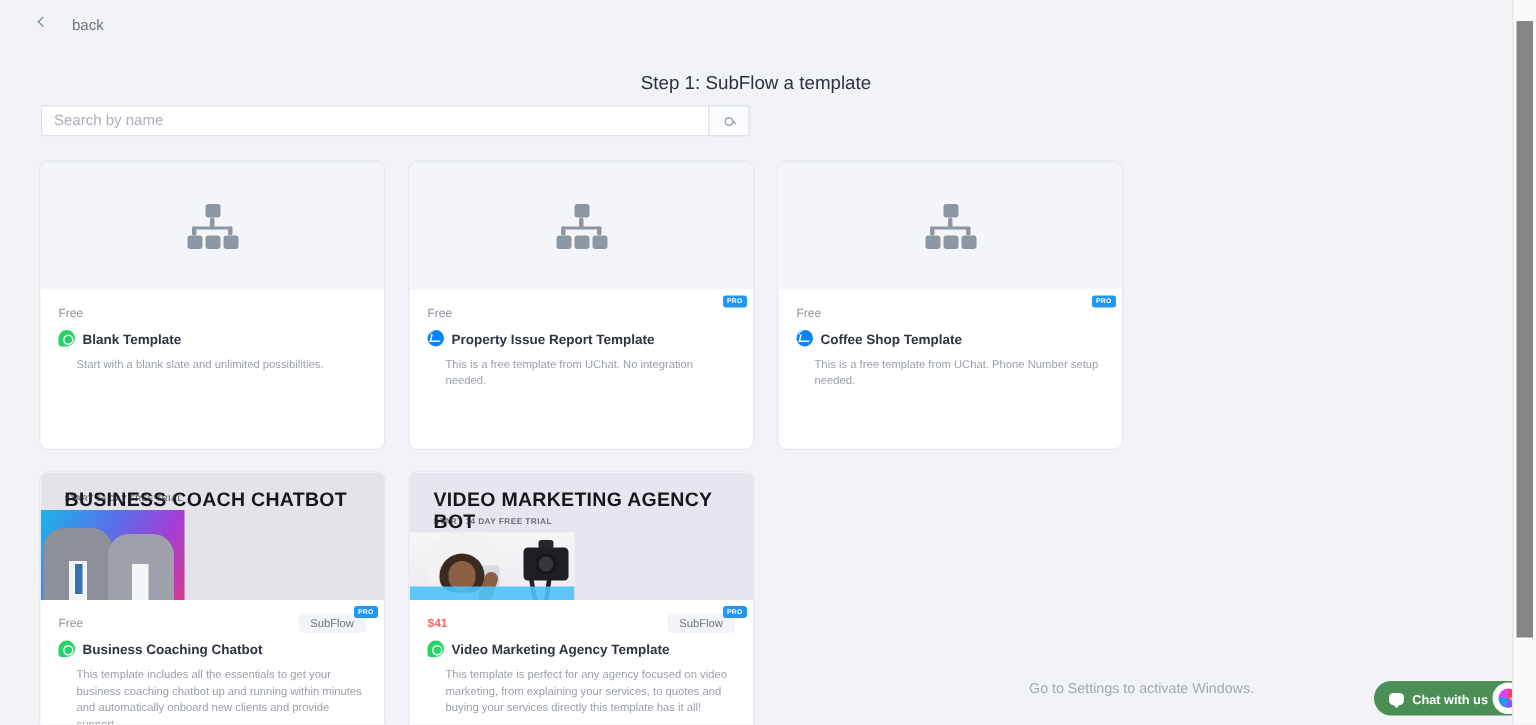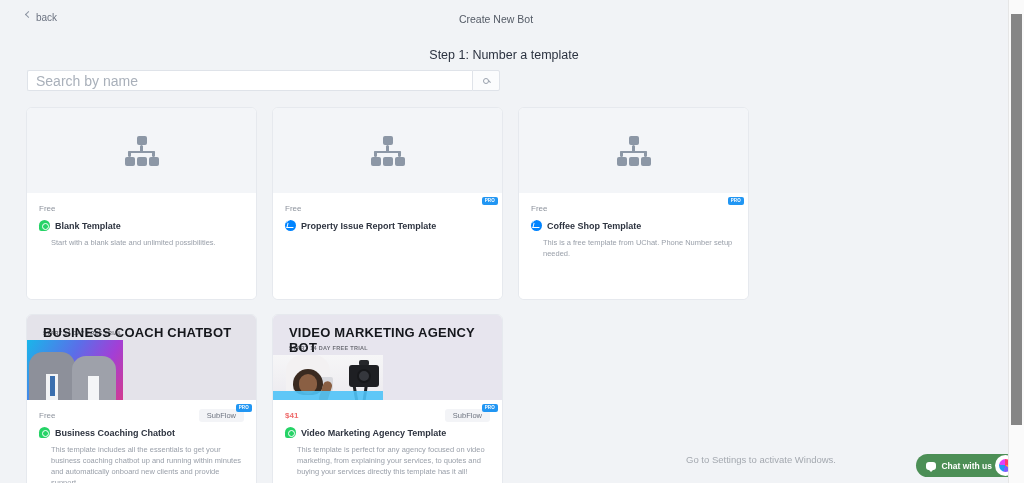--- a/index.html
+++ b/index.html
@@ -17,21 +17,21 @@
   }
 
   
   .topbar {
     position: absolute; top: 0; left: 0;
     width: 1008px; height: 38px;
     display: flex; align-items: center;
   }
   .back-link {
     position: absolute; left: 26px; top: 12px;
-    display: flex; align-items: flex-start; gap: 5px;
+    display: flex; align-items: flex-start; gap: 17px;
     color: #6b7280; font-size: 10px; cursor: pointer;
   }
   .back-chev {
     display: inline-block; width: 5px; height: 5px;
     border-left: 1.2px solid #8b93a1;
     border-bottom: 1.2px solid #8b93a1;
     transform: rotate(45deg);
     position: relative; top: 0px;
   }
   .page-title {
@@ -51,21 +51,21 @@
   .search-row {
     position: absolute; top: 70px; left: 27px;
     display: flex; align-items: stretch;
     height: 21px;
   }
   .search-input {
     width: 445px; height: 21px;
     border: 1px solid #dfe3e9;
     border-right: none;
     background: #ffffff;
-    font-size: 14px;
+    font-size: 10px;
     color: #444;
     padding: 0 8px;
     outline: none;
     font-family: "Liberation Sans", sans-serif;
     border-radius: 2px 0 0 2px;
   }
   .search-input::placeholder { color: #a9b0ba; }
   .search-btn {
     width: 28px; height: 21px;
     border: 1px solid #dfe3e9;
@@ -300,24 +300,23 @@
 </head>
 <body>
 
 <div class="app">
 
   <div class="topbar">
     <div class="back-link">
       <span class="back-chev"></span>
       <span>back</span>
     </div>
-    <div class="page-title">Create New Bot</div>
-  </div>
-
-  <div class="step-title">Step 1: Number a template</div>
+  </div>
+
+  <div class="step-title">Step 1: SubFlow a template</div>
 
   <div class="search-row">
     <input class="search-input" type="text" placeholder="Search by name" style="">
     <div class="search-btn">
       <span class="mag"></span>
     </div>
   </div>
 
   <div class="grid">
 
@@ -363,20 +362,21 @@
         <span class="pro-badge">PRO</span>
         <div class="price-row">
           <span class="price">Free</span>
         </div>
         <div class="name-row">
           <span class="ico messenger">
               <span class="bolt"></span>
             </span>
           <span class="tpl-name">Property Issue Report Template</span>
         </div>
+        <div class="desc">This is a free template from UChat. No integration needed.</div>
       </div>
     </div>
 
     <div class="card">
       <div class="thumb plain">
         <div class="sitemap">
           <span class="sm-node sm-top"></span>
           <span class="sm-node sm-vert"></span>
           <span class="sm-node sm-horiz"></span>
           <span class="sm-node sm-leg sm-l1"></span>

